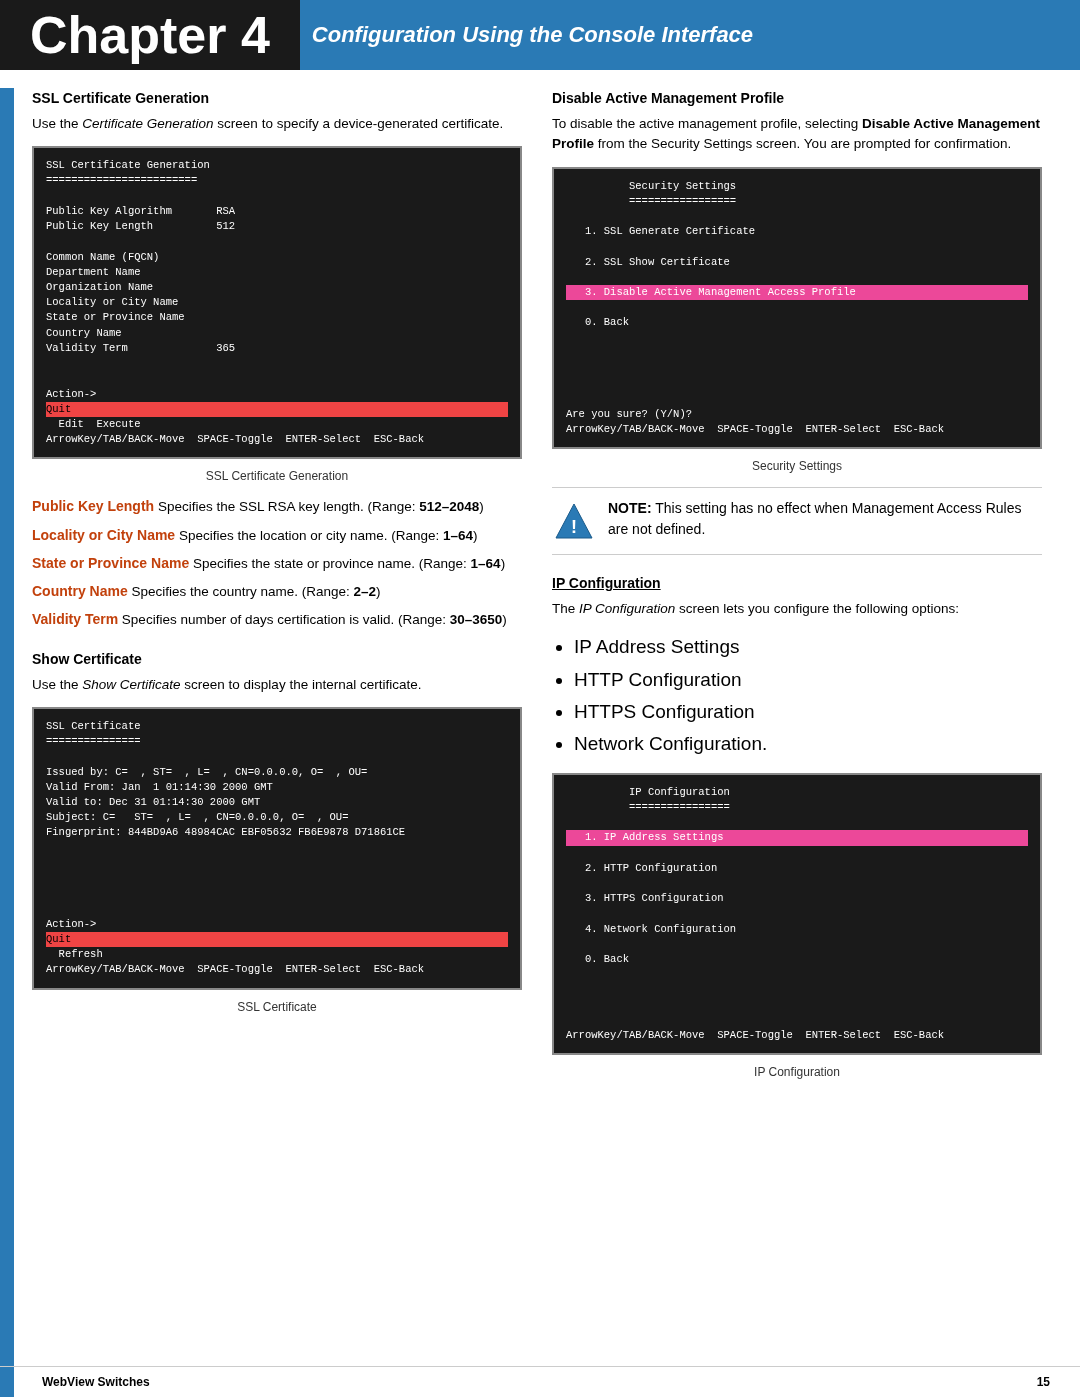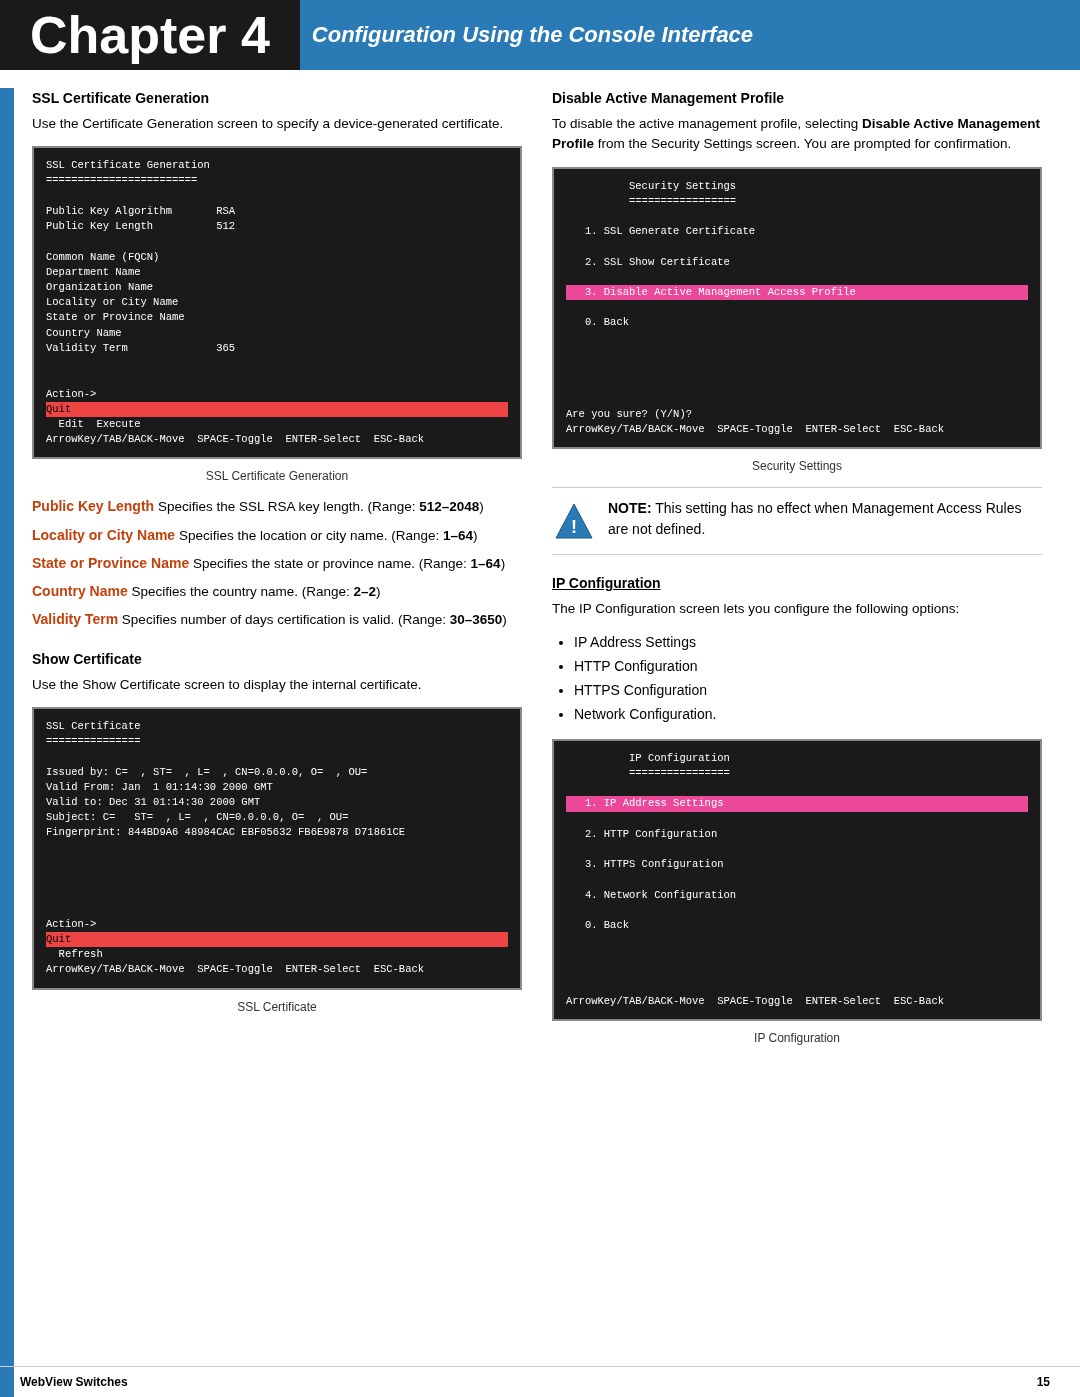--- a/index.html
+++ b/index.html
@@ -88,21 +88,21 @@
       margin-top: 0;
     }
 
     
     .body-text {
       font-size: 13.5px;
       line-height: 1.5;
       margin-bottom: 12px;
     }
 
-    .italic { }
+    .italic { font-style: italic; }
     .colored-bold { font-weight: bold; color: #c2410c; }
 
     
     .console-box {
       border: 2px solid #888;
       background: #1a1a1a;
       color: #ffffff;
       font-family: 'Courier New', Courier, monospace;
       font-size: 10.5px;
       padding: 10px 12px;
@@ -152,33 +152,33 @@
       line-height: 1.5;
     }
 
     
     .bullet-list {
       list-style: disc;
       margin-left: 22px;
       margin-bottom: 12px;
     }
     .bullet-list li {
-      font-size: 14px;
+      font-size: 19px;
       line-height: 1.7;
     }
 
     
     .footer {
       position: absolute;
       bottom: 0;
       left: 0;
       right: 0;
       display: flex;
       justify-content: space-between;
-      padding: 8px 30px 8px 20px;
+      padding: 8px 30px 8px 42px;
       border-top: 1px solid #ccc;
       font-size: 12px;
       font-weight: bold;
       color: #000;
     }
 
     .param-entry {
       margin-bottom: 8px;
     }
 

